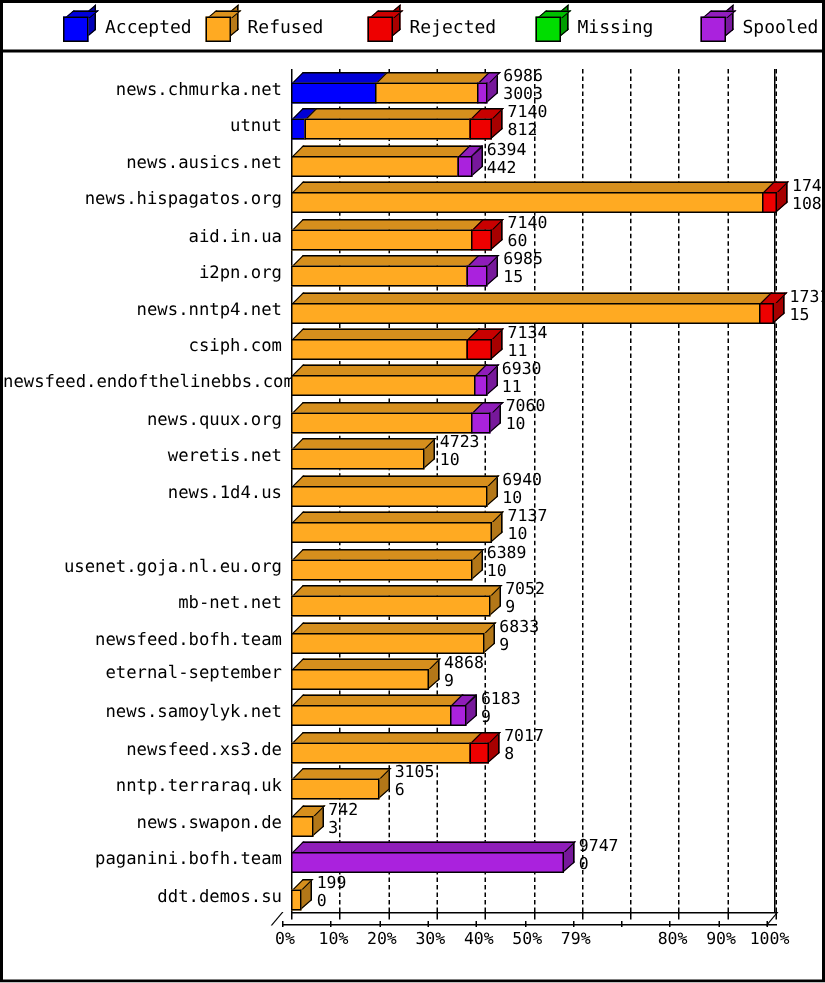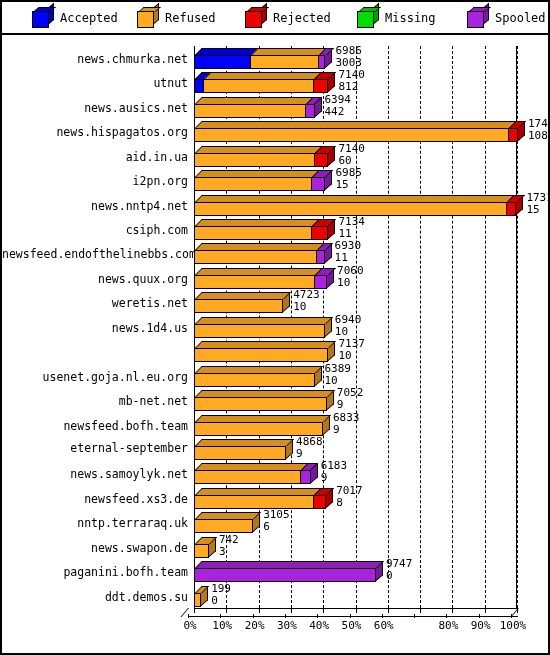--- a/index.html
+++ b/index.html
@@ -245,21 +245,21 @@
     font-weight: bold;
     color: #000000;
   }
 </style>
 </head>
 <body>
 
 <div id="chart-root">
 
   <div id="legend">
-      <div class="legend-entry" style="position: absolute; left: 30px; top: 4px;">
+      <div class="legend-entry" style="position: absolute; left: 40px; top: 4px;">
         <span class="legend-cube">
           <span class="side" style="background: rgb(0, 0, 184);"></span>
           <span class="top" style="background: rgb(0, 0, 219);"></span>
           <span class="face" style="background: rgb(0, 0, 255);"></span>
         </span>
         <span class="legend-label">Accepted</span>
       </div>
       <div class="legend-entry" style="position: absolute; left: 135px; top: 4px;">
         <span class="legend-cube">
           <span class="side" style="background: rgb(184, 122, 24);"></span>
@@ -633,21 +633,21 @@
       <div class="xtick-lo" style="left: 282.9px;"></div>
       <div class="xticklabel" style="left: 262.9px; width: 44px;">30%</div>
       <div class="xtick" style="left: 321.2px;"></div>
       <div class="xtick-lo" style="left: 315.2px;"></div>
       <div class="xticklabel" style="left: 295.2px; width: 44px;">40%</div>
       <div class="xtick" style="left: 353.5px;"></div>
       <div class="xtick-lo" style="left: 347.5px;"></div>
       <div class="xticklabel" style="left: 327.5px; width: 44px;">50%</div>
       <div class="xtick" style="left: 385.8px;"></div>
       <div class="xtick-lo" style="left: 379.8px;"></div>
-      <div class="xticklabel" style="left: 359.8px; width: 44px;">60%</div>
+      <div class="xticklabel" style="left: 359.8px; width: 44px;">79%</div>
       <div class="xtick" style="left: 418.1px;"></div>
       <div class="xtick-lo" style="left: 412.1px;"></div>
       <div class="xticklabel" style="left: 412px; width: 44px; margin-top: 40px;">70%</div>
       <div class="xtick" style="left: 450.4px;"></div>
       <div class="xtick-lo" style="left: 444.4px;"></div>
       <div class="xticklabel" style="left: 424.4px; width: 44px;">80%</div>
       <div class="xtick" style="left: 482.7px;"></div>
       <div class="xtick-lo" style="left: 476.7px;"></div>
       <div class="xticklabel" style="left: 456.7px; width: 44px;">90%</div>
       <div class="xtick" style="left: 515px;"></div>

